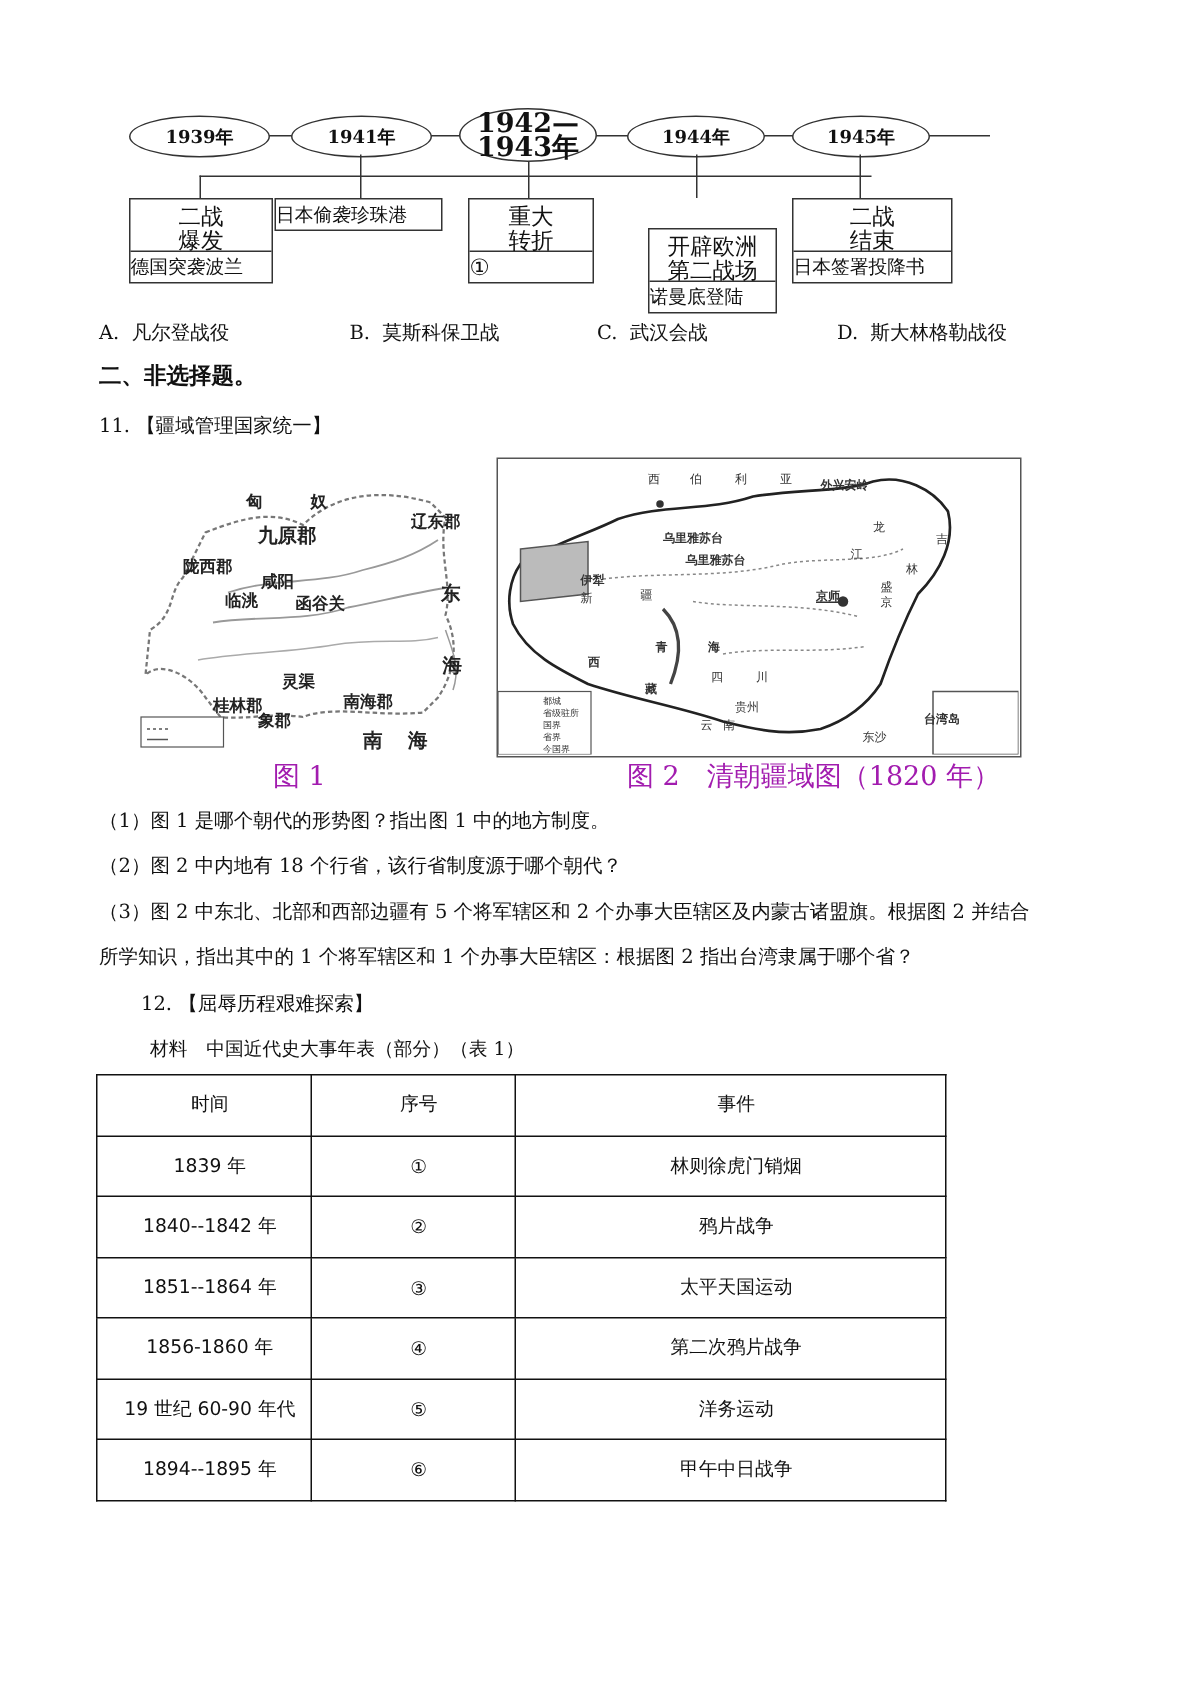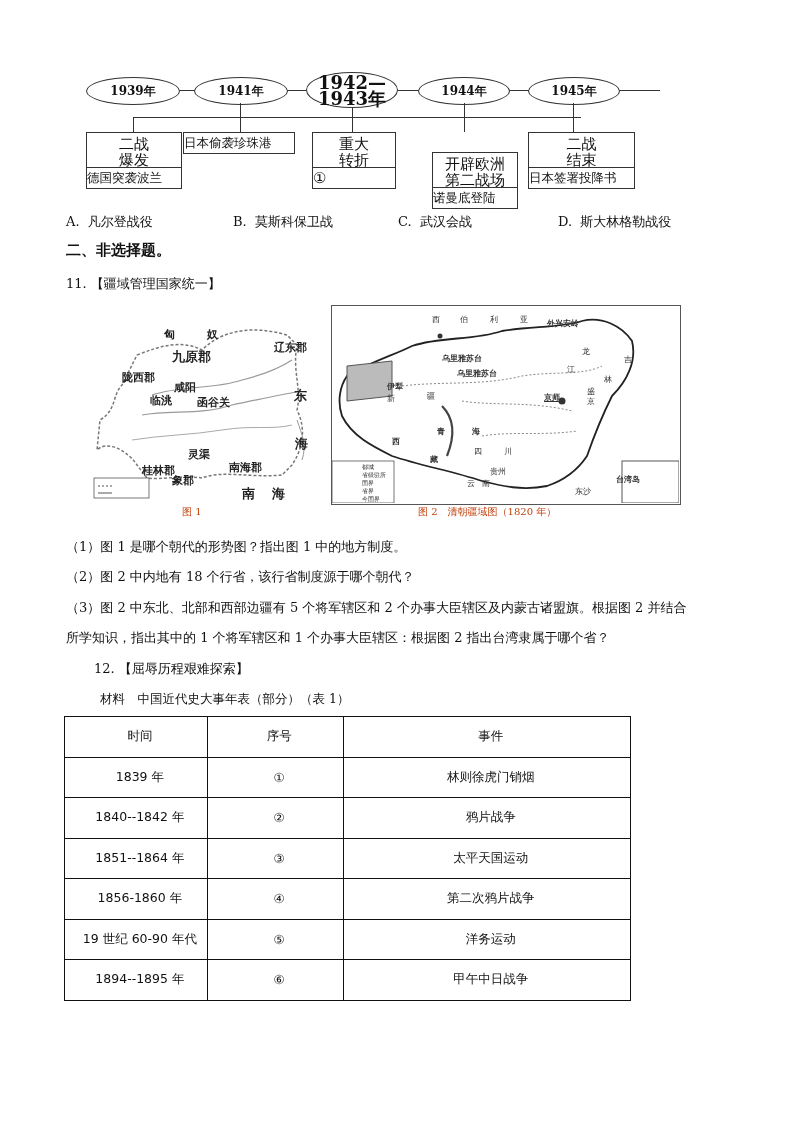--- a/index.html
+++ b/index.html
@@ -21,21 +21,21 @@
   .opt { position:absolute; top:213px; font-size:13px; }
   .sec-title { position:absolute; left:66px; top:241px; font-size:15px; font-weight:bold;
                font-family:"DejaVu Sans", sans-serif; }
   .q-title { position:absolute; left:66px; font-size:13px; }
   .para { position:absolute; left:66px; font-size:13px; white-space:nowrap; }
 
   
   .map { position:absolute; background:#fff; }
   .map-label { position:absolute; font-size:11px; font-weight:bold; color:#222; white-space:nowrap; }
   .map-small { position:absolute; font-size:8px; color:#333; white-space:nowrap; }
-  .caption { position:absolute; font-size:10px; color:#c2410c; white-space:nowrap; }
+  .caption { position:absolute; font-size:18px; color:#a21caf; white-space:nowrap; }
 
   
   table.events { position:absolute; left:64px; top:716px; width:567px;
                  border-collapse:collapse; font-size:12.5px; }
   table.events td { border:1.3px solid #111; height:40.5px; padding:0 0 0 8px;
                     vertical-align:middle; box-sizing:border-box;text-align:center; }
   table.events td.c1 { width:143px; font-family:"DejaVu Sans", sans-serif; }
   table.events td.c2 { width:136px; }
   table.events td.c3 { width:288px; }
 </style>

